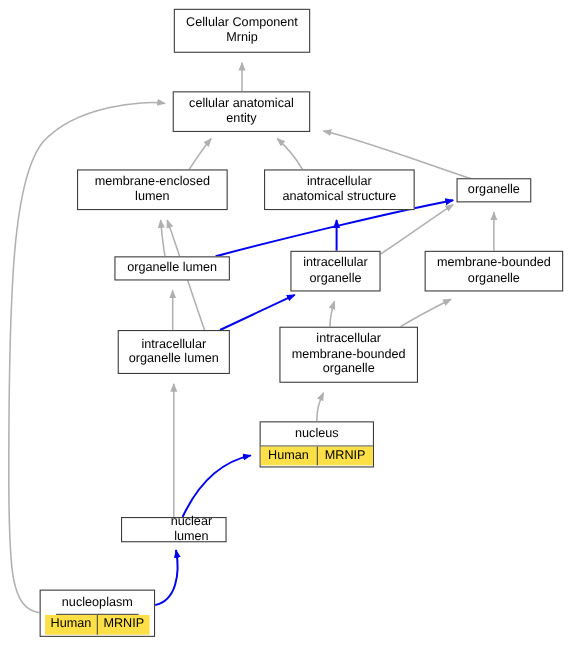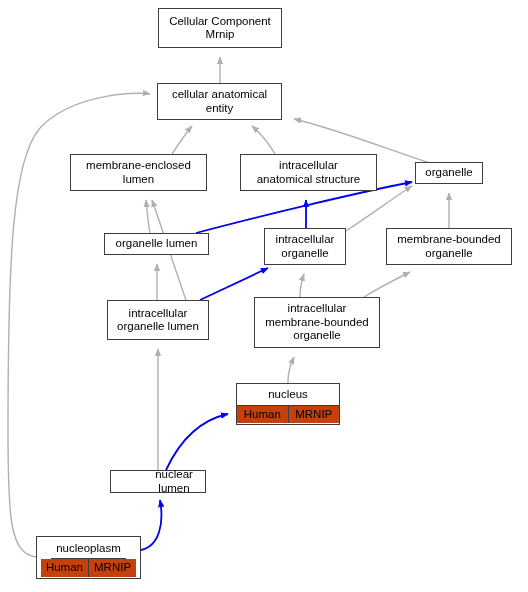--- a/index.html
+++ b/index.html
@@ -32,21 +32,21 @@
   }
   .node.hasgene .title{border-bottom:1.4px solid #3d3d3d;}
   .generow{display:flex;flex-direction:row;}
   .genecell{
     flex:1;
     text-align:center;
     font-size:11.5px;
     line-height:13.5px;
     color:#000000;
     padding:2px 5px;
-    background:#c2410c;
+    background:#fde047;
   }
   .genecell.first{border-right:1.4px solid #3d3d3d;}
   svg{position:absolute;left:0;top:0;overflow:visible;}
 </style>
 </head>
 <body>
 
 <div id="graph">
 
   <svg id="edges" width="528" height="592">

